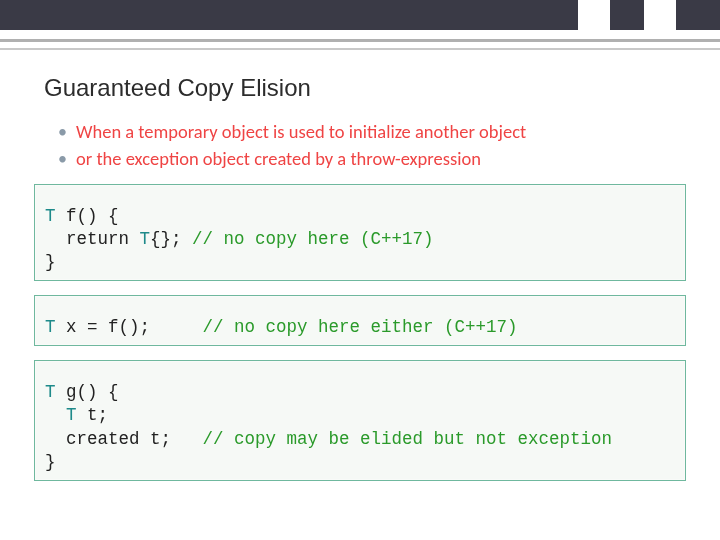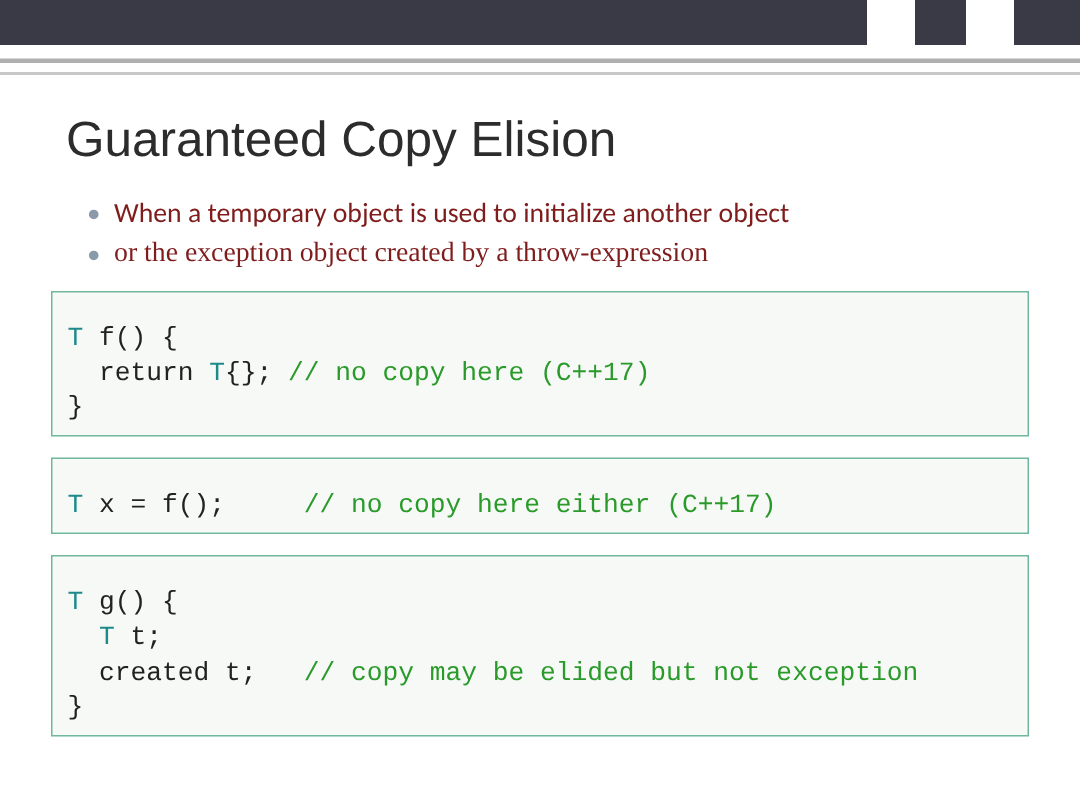--- a/index.html
+++ b/index.html
@@ -30,47 +30,46 @@
   }
   .header-band .tab {
     position: absolute;
     width: 32px; height: 30px;
     background: #fff;
     top: 0;
   }
   .header-band .tab1 { right: 110px; }
   .header-band .tab2 { right: 44px; }
   .title {
-    font-size: 33px;
+    font-size: 24px;
     font-weight: 400;
     color: #2c2c2c;
     margin: 18px 0 18px 44px;
     font-family: "Segoe UI Light","Calibri Light","Segoe UI",sans-serif;
   }
   .bullets {
     margin: 0 36px 12px 58px;
     font-size: 18.5px;
-    color: #7f1d1d;
+    color: #ef4444;
     line-height: 1.35;
   }
   .bullets li {
     list-style: none;
     position: relative;
     padding-left: 18px;
     margin-bottom: 2px;
   }
   .bullets li::before {
     content: "•";
     position: absolute; left: 0; top: 0;
     color: #8a9aa8;
     font-size: 18px;
   }
   .continuation {
     display: block;
-    font-family: Liberation Serif, serif;
   }
   .code-section {
     margin: 8px 34px 0 34px;
   }
   .code-block {
     border: 1px solid #6fb89e;
     background: #f6f9f6;
     box-shadow: inset 0 0 0 1px rgba(255,255,255,0.4);
     padding: 20px 10px 6px 10px;
     margin-bottom: 14px;

